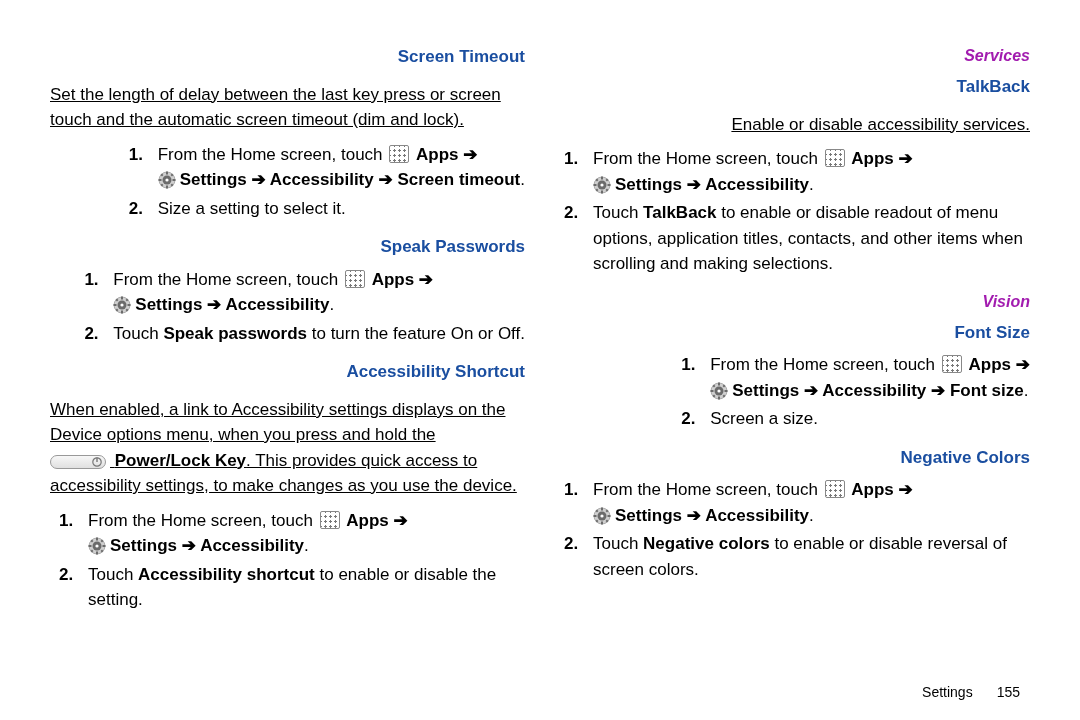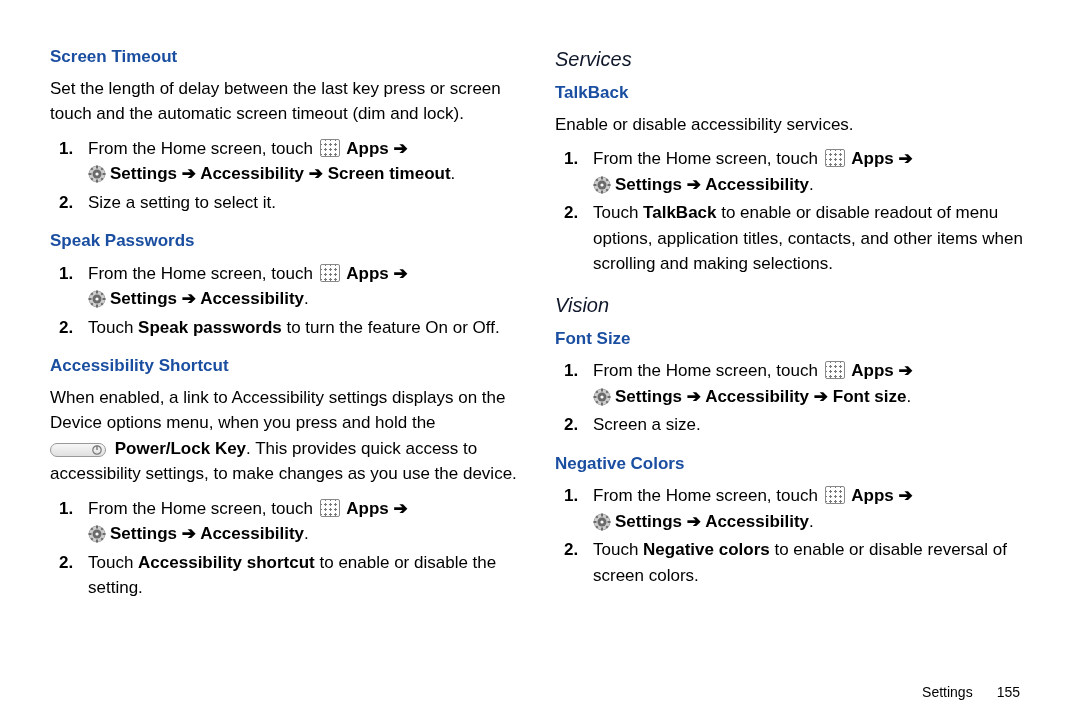--- a/index.html
+++ b/index.html
@@ -17,36 +17,38 @@
     box-sizing: border-box;
     height: 100%;
     gap: 30px;
   }
   .col {
     flex: 1;
     display: flex;
     flex-direction: column;
     font-size: 17px;
     line-height: 1.5;
+    align-items: flex-end;
   }
   .section-h2 {
-    font-weight: normal;
+    font-weight: bold;
     font-style: italic;
-    color: #0f172a;
-    font-size: 20px;
+    color: #a21caf;
+    font-size: 16px;
     margin: 4px 0 2px 0;
   }
   .section-h3 {
     font-weight: bold;
     color: #1a4ea0;
     font-size: 17px;
     margin: 4px 0 2px 0;
   }
   .para {
-    margin: 4px 0 4px 0;
+    margin: 10px 0 4px 0;
+    text-decoration: underline;
   }
   ol.steps {
     margin: 2px 0 6px 0;
     padding-left: 28px;
   }
   ol.steps > li {
     margin: 3px 0;
     padding-left: 10px;
   }
   ol.steps > li::marker {

